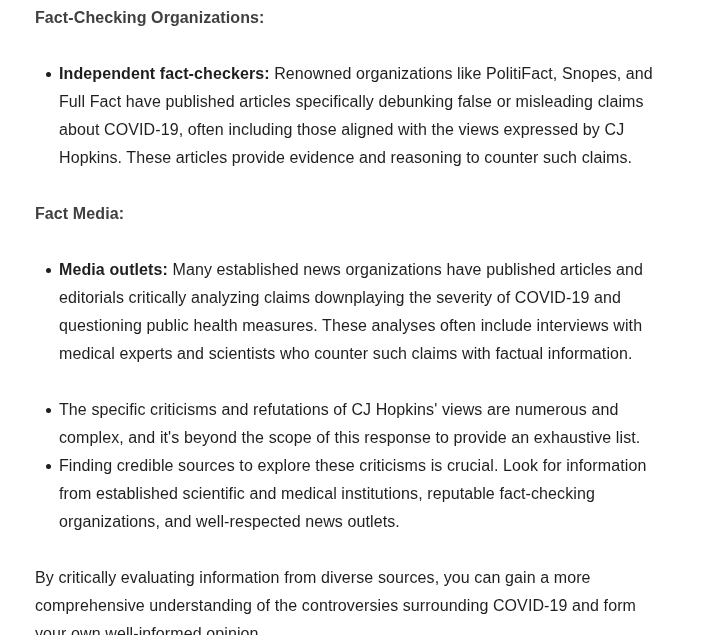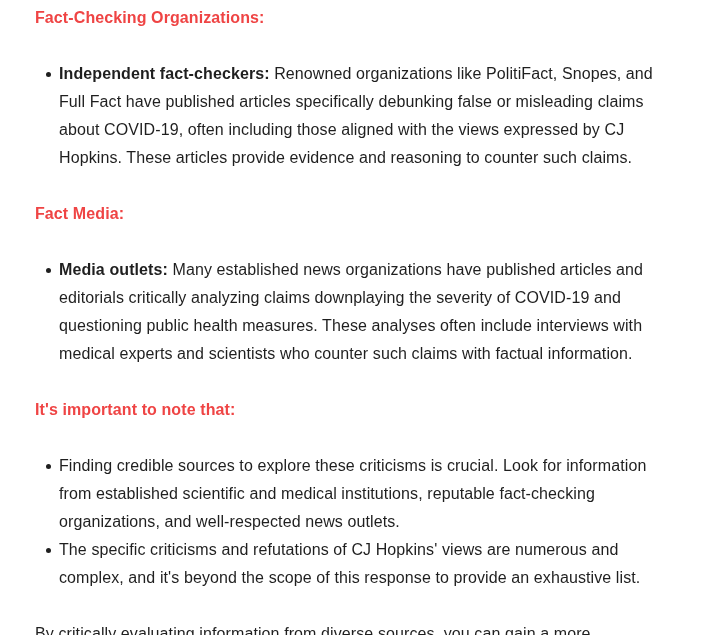--- a/index.html
+++ b/index.html
@@ -18,21 +18,21 @@
   .response {
     box-sizing: border-box;
     width: 706px;
     padding: 4px 53px 0 35px;
   }
   .response h3 {
     margin: 17px 0;
     font-size: 16px;
     line-height: 28px;
     font-weight: 700;
-    color: #ef4444;
+    color: #404040;
     letter-spacing: 0.1px;
   }
   .response h3:first-child {
     margin-top: 0;
   }
   .response ul {
     margin: 28px 0;
     padding-left: 11px;
     list-style: none;
   }
@@ -80,22 +80,21 @@
   </section>
 
   <section>
     <h3>Fact Media:</h3>
     <ul>
   <li><span class="dot"></span><span class="lead">Media outlets:</span><span> Many established news organizations have published articles and editorials critically analyzing claims downplaying the severity of COVID-19 and questioning public health measures. These analyses often include interviews with medical experts and scientists who counter such claims with factual information.</span></li>
 </ul>
   </section>
 
   <section>
-    <h3>It's important to note that:</h3>
     <ul>
+  <li><span class="dot"></span><span>The specific criticisms and refutations of CJ Hopkins' views are numerous and complex, and it's beyond the scope of this response to provide an exhaustive list.</span></li>
+
   <li><span class="dot"></span><span>Finding credible sources to explore these criticisms is crucial. Look for information from established scientific and medical institutions, reputable fact-checking organizations, and well-respected news outlets.</span></li>
-
-  <li><span class="dot"></span><span>The specific criticisms and refutations of CJ Hopkins' views are numerous and complex, and it's beyond the scope of this response to provide an exhaustive list.</span></li>
 </ul>
   </section>
 </div>
   <p class="closing">By critically evaluating information from diverse sources, you can gain a more comprehensive understanding of the controversies surrounding COVID-19 and form your own well-informed opinion.</p>
 </div>
 
 </body></html>

